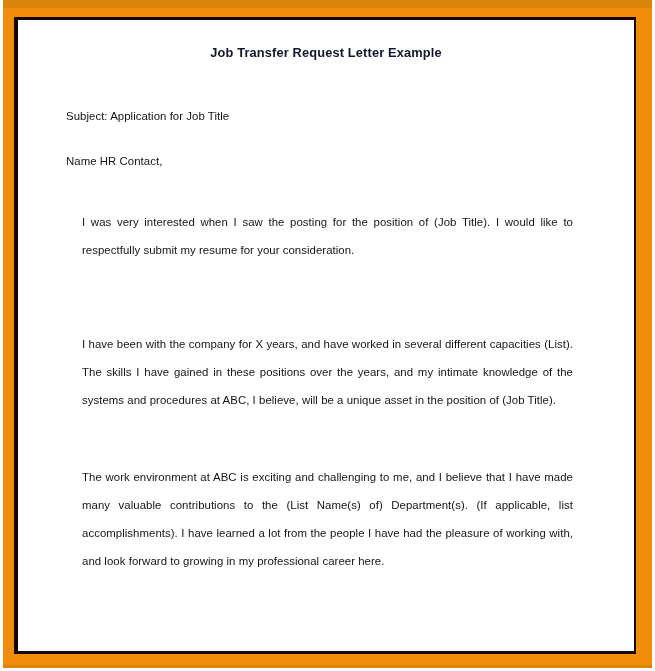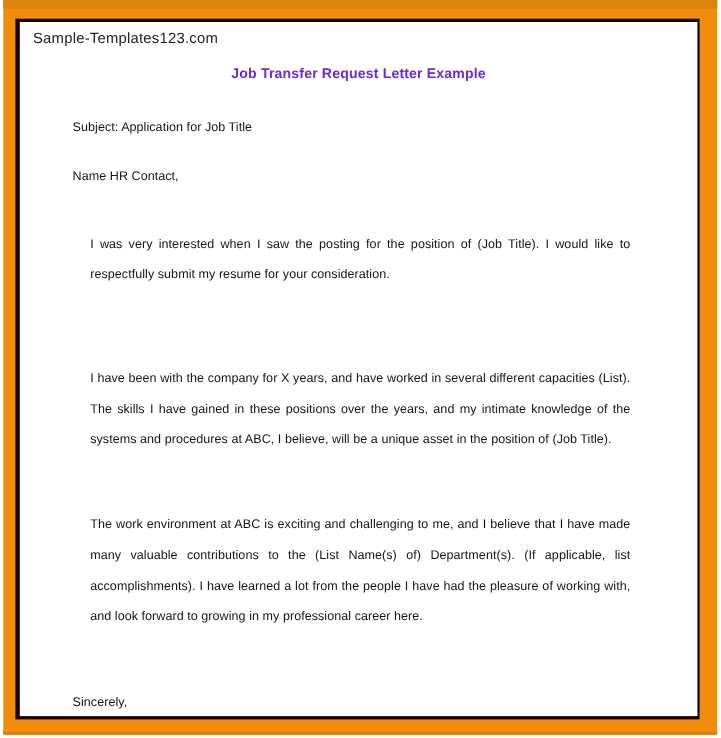--- a/index.html
+++ b/index.html
@@ -80,26 +80,26 @@
     font-size: 13.5px;
     line-height: 16px;
     color: #232323;
     letter-spacing: 0.2px;
     white-space: nowrap;
   }
 
   .doc-title {
     position: absolute;
     left: 0;
-    top: 39px;
+    top: 25px;
     width: 100%;
     text-align: center;
     font-size: 12.8px;
     font-weight: bold;
-    color: #6d28d9;
+    color: #0f172a;
     letter-spacing: 0.15px;
   }
 
   .letter-body {
     position: absolute;
     left: 48px;
     top: 82px;
     width: 523px;
   }
 
@@ -138,21 +138,20 @@
 
   <div class="orange-frame">
     <div class="frame-top-shade"></div>
     <div class="frame-bottom-shade"></div>
   </div>
 
   <div class="black-rule"></div>
 
   <div class="page">
 
-    <div class="watermark">Sample-Templates123.com</div>
 
     <div class="doc-title">Job Transfer Request Letter Example</div>
 
     <div class="letter-body">
 
       <div class="line">Subject: Application for Job Title</div>
 
       <div class="gap-sm"></div>
 
       <div class="line">Name HR Contact,</div>
@@ -170,21 +169,20 @@
 
       <div class="gap-sm"></div>
 
       <p class="para">The work environment at ABC is exciting and challenging to me, and I believe that I have made many valuable contributions to the (List Name(s) of) Department(s). (If applicable, list accomplishments). I have learned a lot from the people I have had the pleasure of working with, and look forward to growing in my professional career here.</p>
 
       <div class="gap-sm"></div>
 
 
       <div class="gap-sm"></div>
 
-      <div class="line">Sincerely,</div>
 
       <div class="gap-lg"></div>
 
       <div class="sig-block">
         <div class="sig-line">Firstname Lastname</div>
 
       </div>
 
     </div>
   </div>

